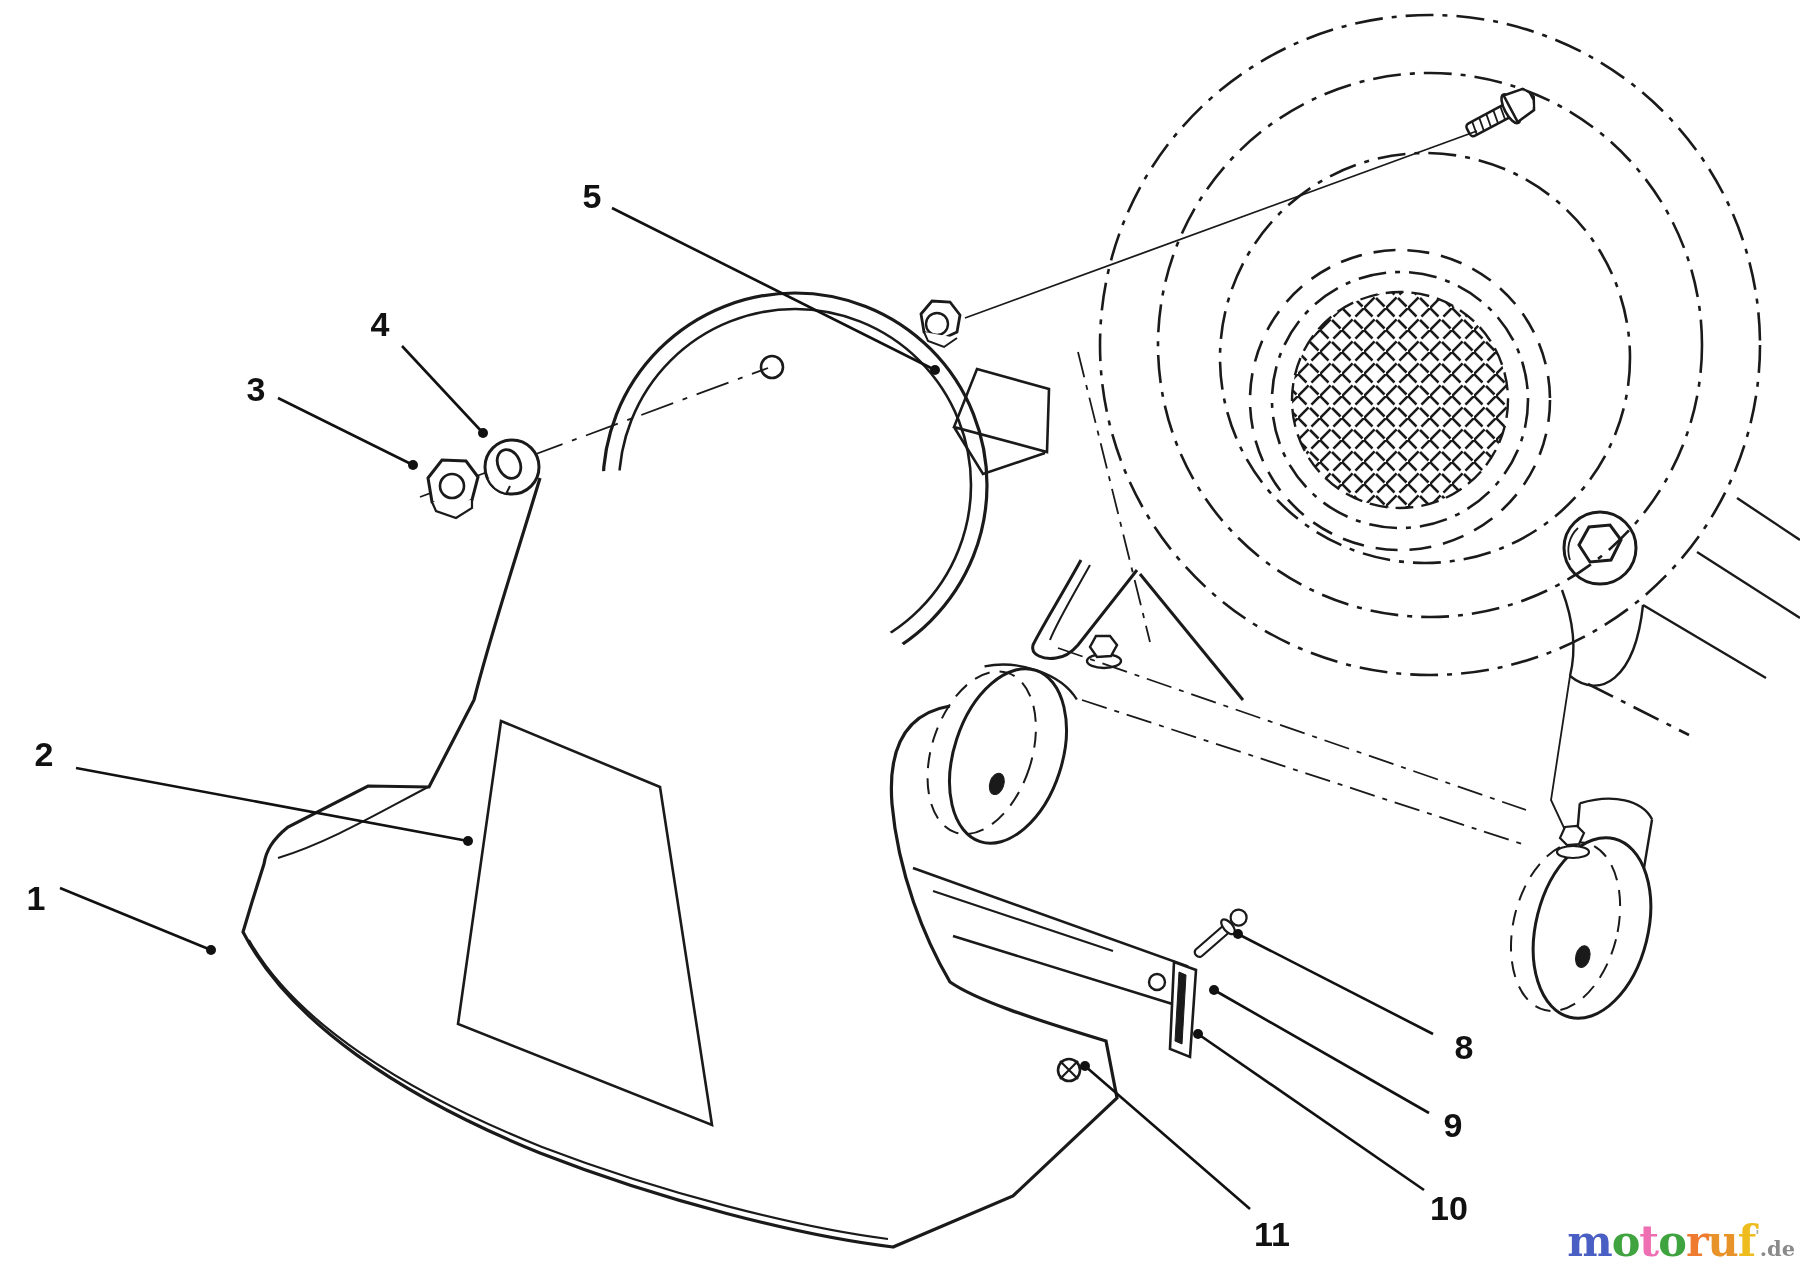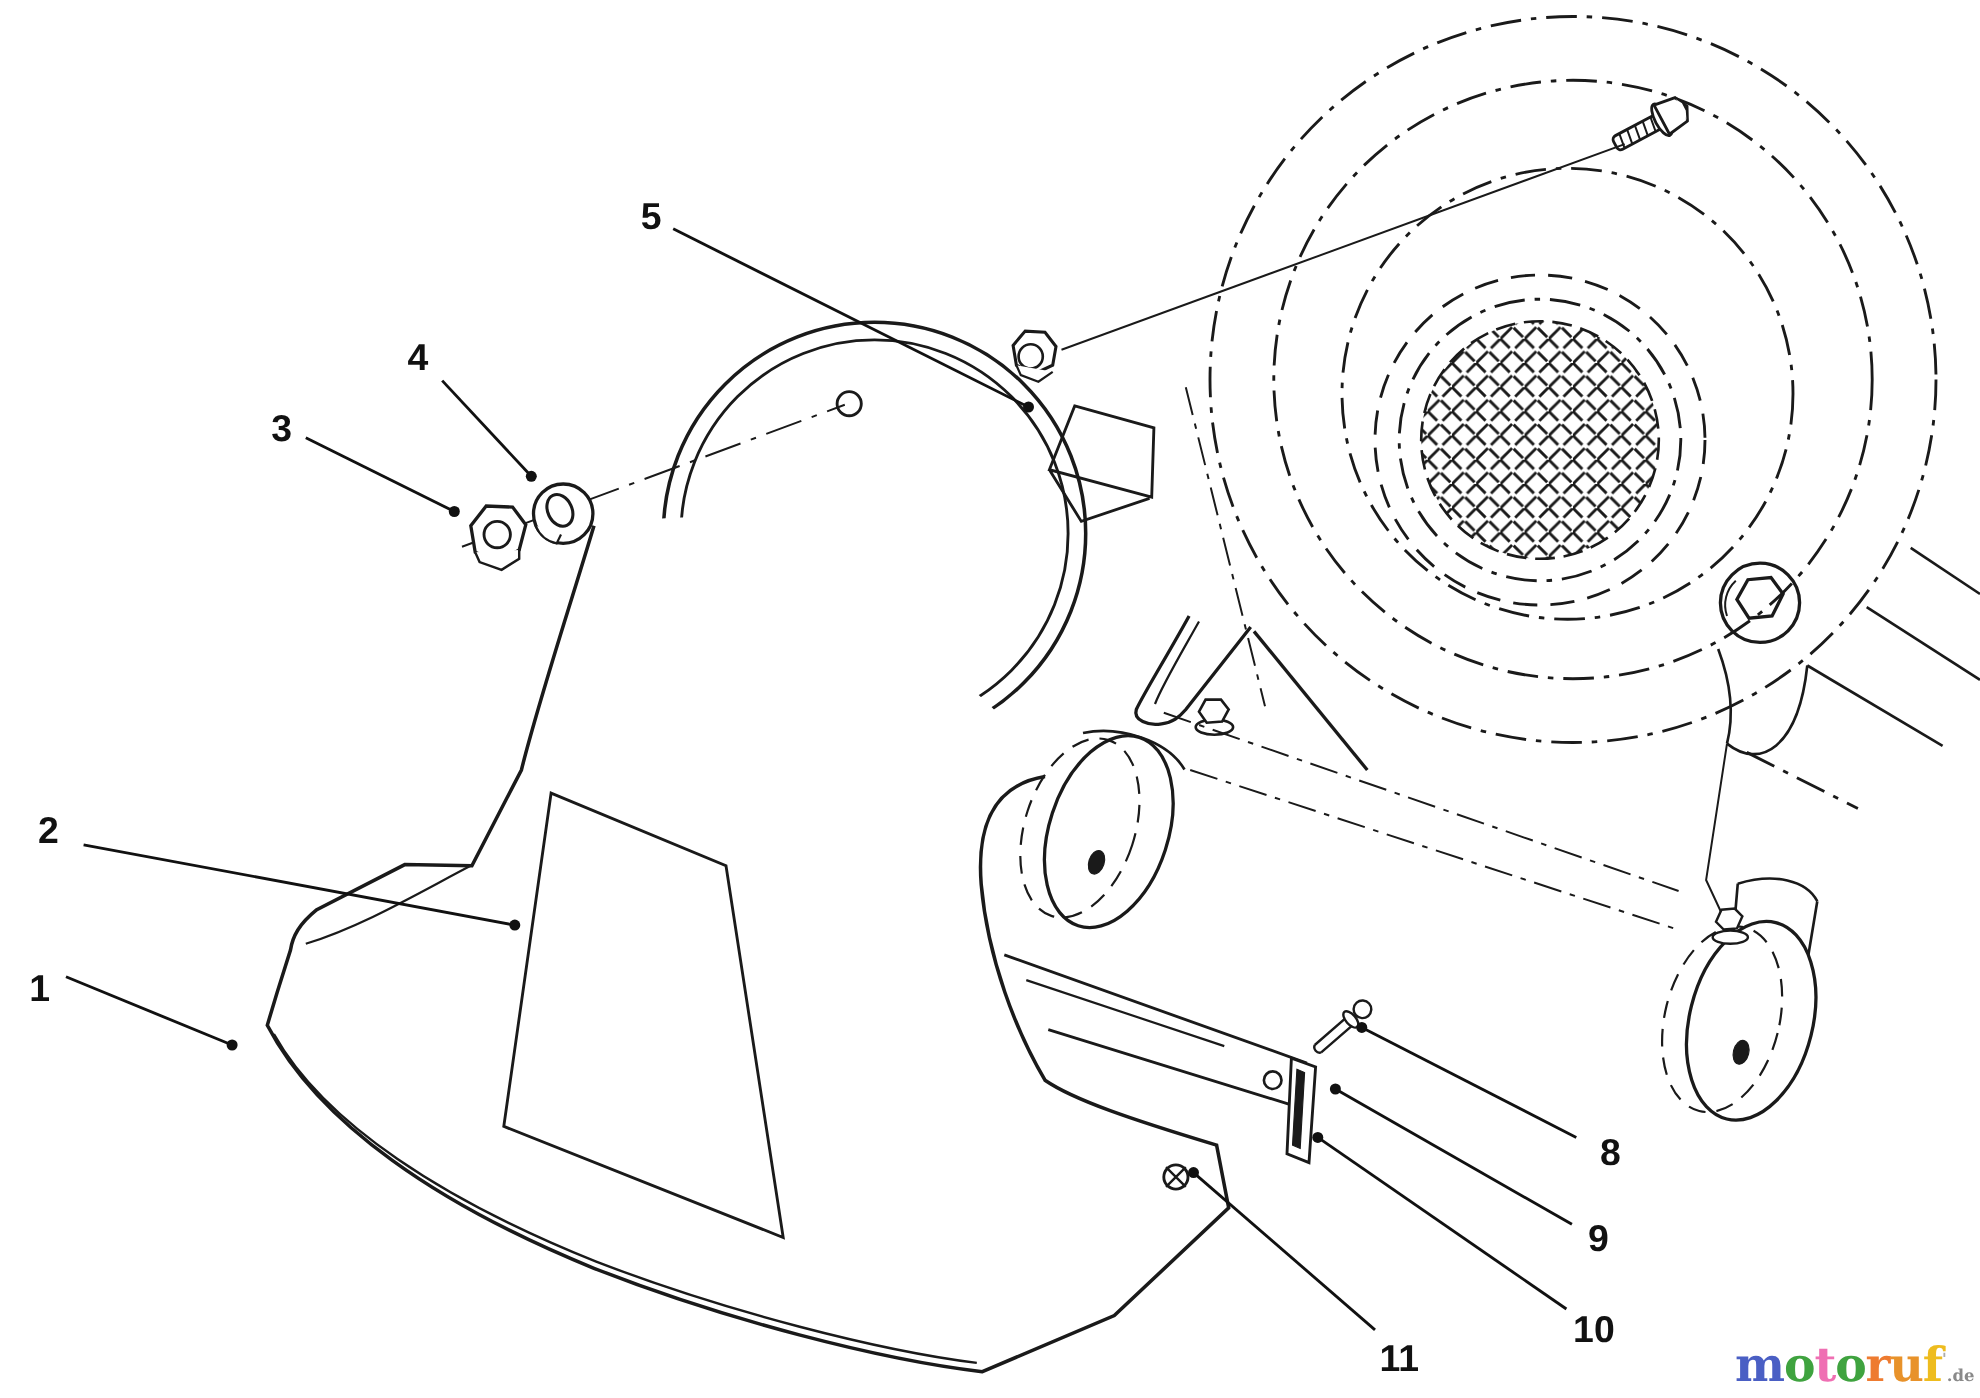--- a/index.html
+++ b/index.html
@@ -3,21 +3,21 @@
 <meta charset="utf-8">
 <style>
   html,body{margin:0;padding:0;background:#fff;}
   .stage{position:relative;width:1800px;height:1271px;background:#fff;overflow:hidden;
          font-family:"Liberation Sans",sans-serif;}
   svg{position:absolute;inset:0;}
   svg text.callout{font:700 34px "Liberation Sans",sans-serif;fill:#111;}
   .logo{position:absolute;right:5px;bottom:8px;font-family:"DejaVu Serif",serif;
         font-weight:700;font-size:43px;line-height:1;letter-spacing:-1px;white-space:nowrap;}
   .logo .tick{font-size:14px;vertical-align:super;letter-spacing:0;}
-  .logo .suffix{font-size:15px;letter-spacing:0;}
+  .logo .suffix{font-size:21px;letter-spacing:0;}
 </style>
 </head>
 <body>
 
 <div class="stage">
 
 <svg viewBox="0 0 1800 1271" width="1800" height="1271">
   <defs>
     <pattern id="hatch" width="22" height="22" patternUnits="userSpaceOnUse">
       <path d="M0,22 L22,0" stroke="#1a1a1a" stroke-width="2.6" stroke-dasharray="15 4" fill="none"></path>

